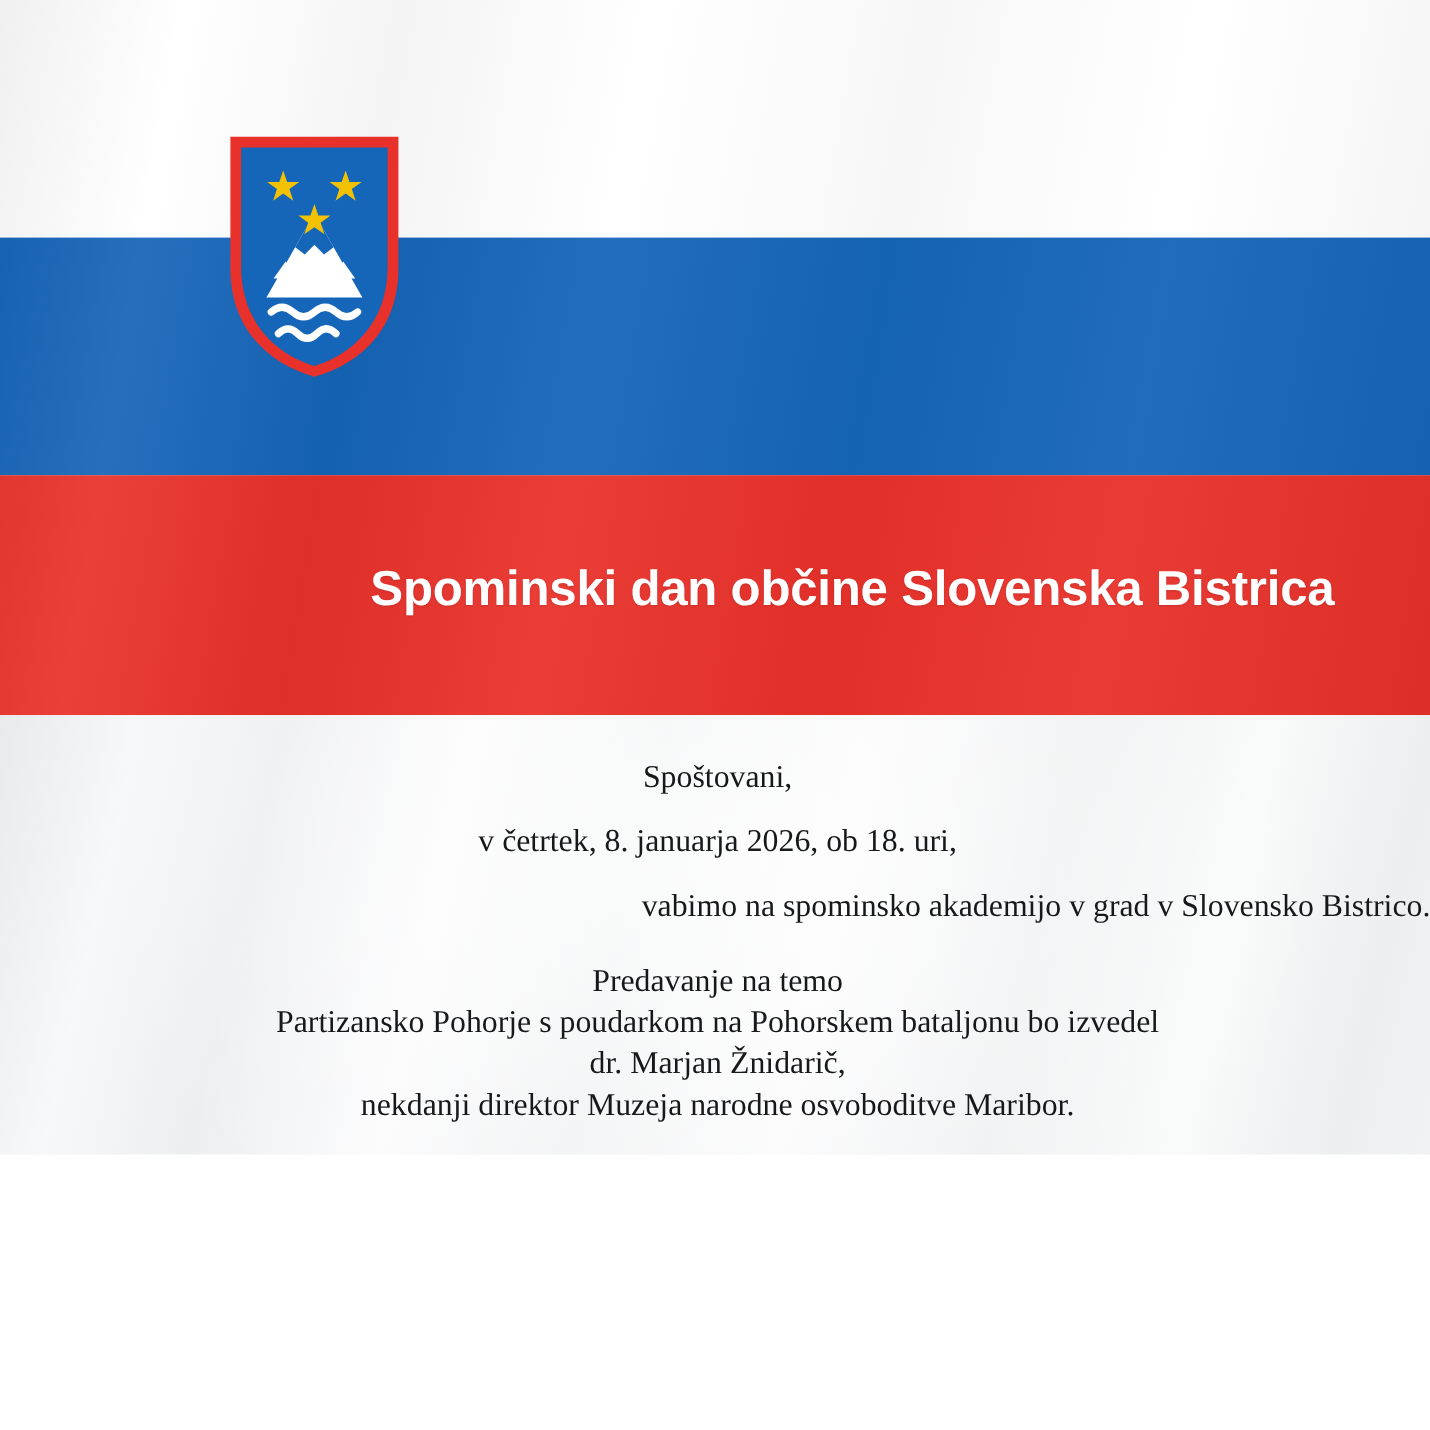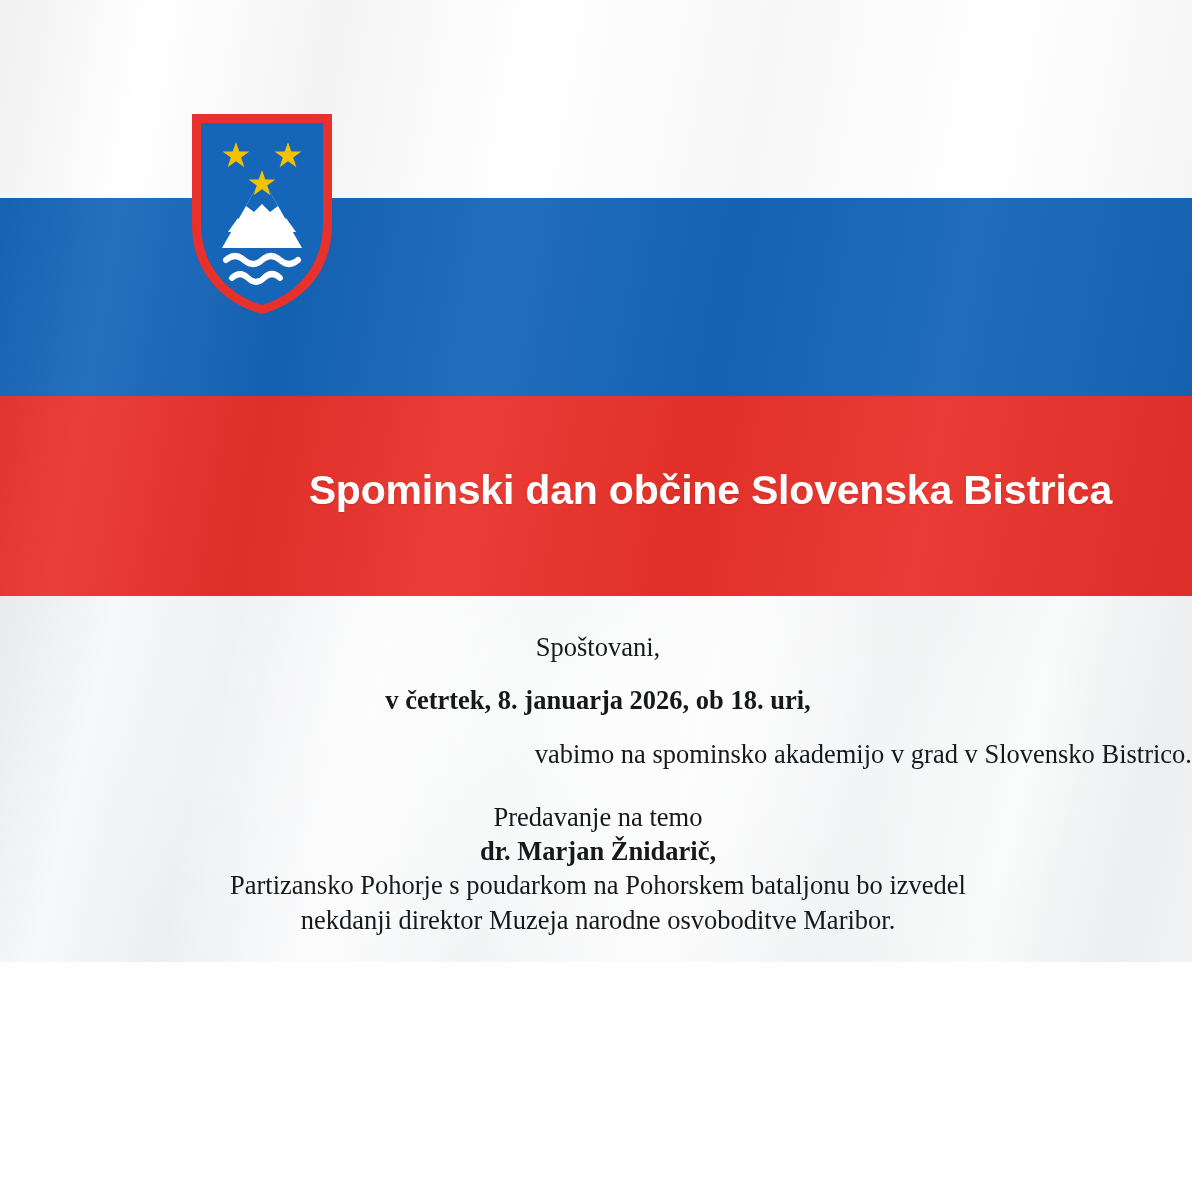--- a/index.html
+++ b/index.html
@@ -111,21 +111,21 @@
     top: 36px;
     text-align: center;
     color: #17181a;
     font-family: "Liberation Serif", serif;
     font-size: 26.5px;
     line-height: 1.18;
   }
   .line {
     margin: 0 0 22px 4px;
   }
-  .line.b { font-weight: bold; }
+  .line.b { font-weight: normal; }
   .gap-big { margin-bottom: 32px; text-align: right; }
 
   .block-lecture {
     margin-bottom: 30px;
   }
   .block-lecture .line { margin-bottom: 3px; }
 
   
   .logos {
     position: absolute;
@@ -194,24 +194,24 @@
   <div class="paper">
     <div class="paper-shade"></div>
 
     <div class="body-text">
       <p class="line">Spoštovani,</p>
       <p class="line b">v četrtek, 8. januarja 2026, ob 18. uri,</p>
       <p class="line gap-big">vabimo na spominsko akademijo v grad v Slovensko Bistrico.</p>
 
       <div class="block-lecture">
         <p class="line">Predavanje na temo</p>
-        <p class="line b">dr. Marjan Žnidarič,</p>
         <p class="line">
           <span class="i">Partizansko Pohorje s poudarkom na Pohorskem bataljonu</span><span> bo izvedel</span>
         </p>
+        <p class="line b">dr. Marjan Žnidarič,</p>
         <p class="line">nekdanji direktor Muzeja narodne osvoboditve Maribor.</p>
       </div>
 
       <p class="line">Vljudno vabljeni!</p>
     </div>
 
     <div class="logos">
 
       <div class="logo-zavod">
         <svg viewBox="0 0 96 62" width="96" height="62" xmlns="http://www.w3.org/2000/svg">

